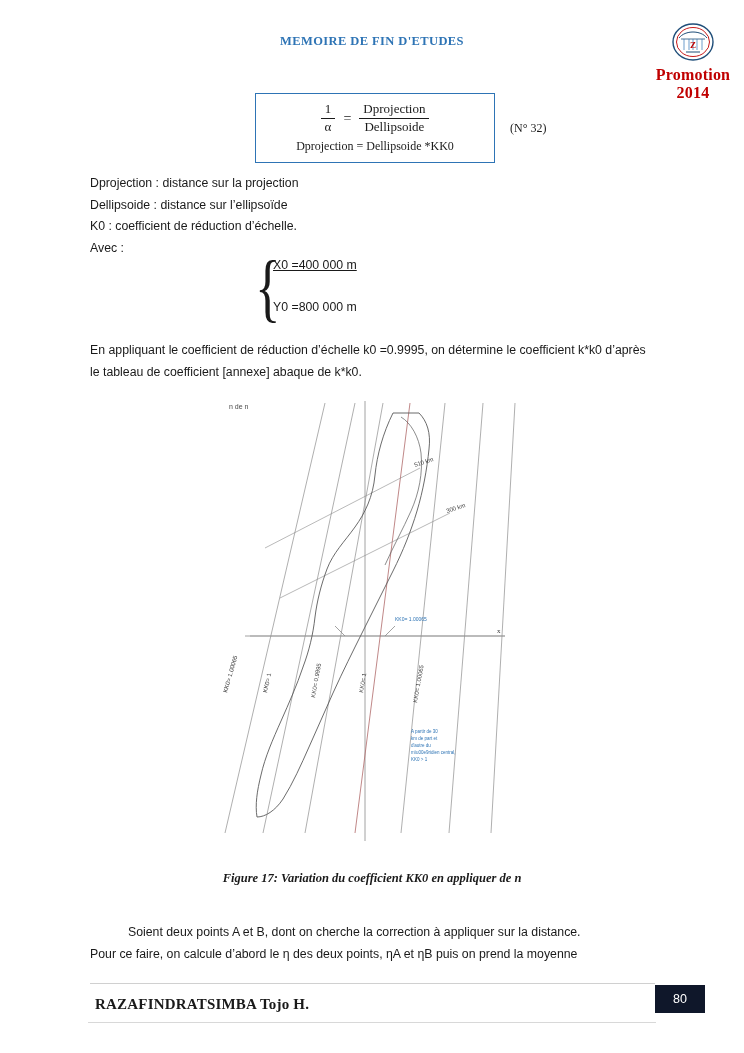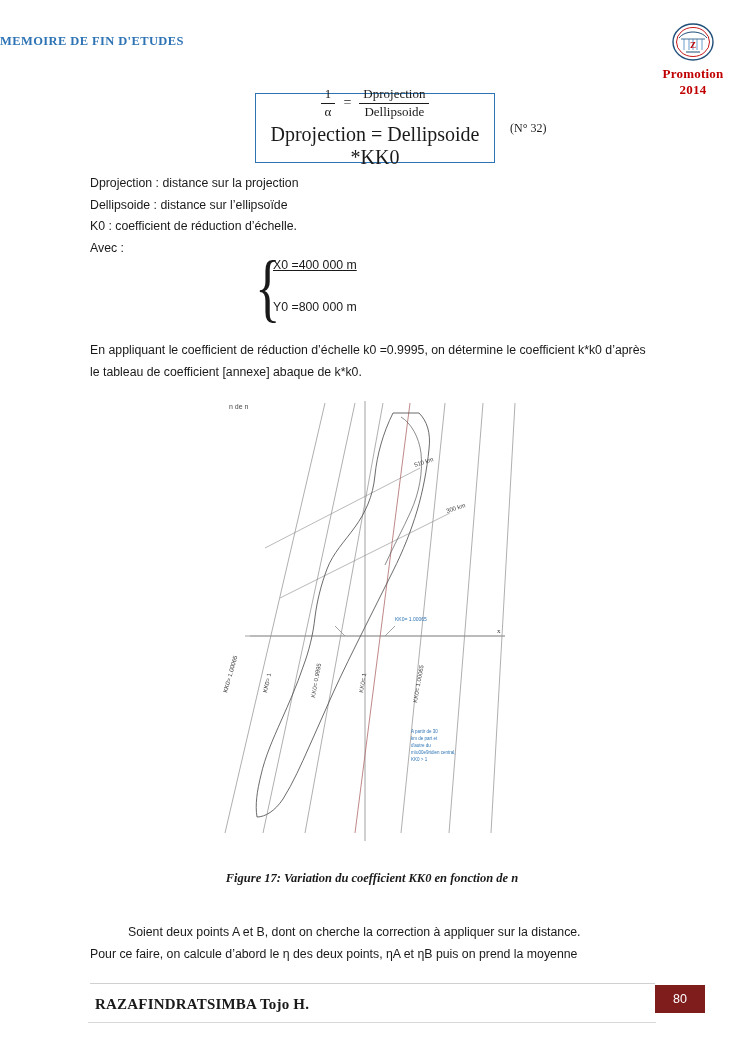--- a/index.html
+++ b/index.html
@@ -20,20 +20,21 @@
     width: 744px;
     height: 1053px;
   }
 
   
   .header-title {
     position: absolute;
     top: 34px;
     left: 0;
     width: 744px;
+    text-align: center;
     font-family: "Liberation Serif", serif;
     font-size: 12.5px;
     font-weight: bold;
     letter-spacing: 0.4px;
     color: #2e74b5;
   }
   .logo-wrap {
     position: absolute;
     top: 22px;
     left: 648px;
@@ -42,21 +43,21 @@
   }
   .logo-badge {
     width: 44px;
     height: 40px;
     margin: 0 auto;
     position: relative;
   }
   .promo-label {
     margin-top: 4px;
     font-family: "Liberation Serif", serif;
-    font-size: 13px;
+    font-size: 16px;
     font-weight: bold;
     color: #c00000;
     letter-spacing: 0.2px;
   }
 
   
   .formula-box {
     position: absolute;
     top: 93px;
     left: 255px;
@@ -89,21 +90,21 @@
     border-bottom: 1px solid #1a1a1a;
     font-size: 13px;
   }
   .frac .den {
     padding: 1px 4px 0 4px;
     font-size: 13px;
   }
   .eq-sign { font-size: 14px; }
   .formula-line2 {
     margin-top: 4px;
-    font-size: 20px;
+    font-size: 12px;
     text-align: center;
   }
   .formula-number {
     position: absolute;
     top: 121px;
     left: 510px;
     font-family: "Liberation Serif", serif;
     font-size: 12px;
   }
 
@@ -201,21 +202,21 @@
     font-weight: bold;
     color: #1a1a1a;
     letter-spacing: 0.2px;
   }
   .page-number-box {
     position: absolute;
     top: 985px;
     left: 655px;
     width: 50px;
     height: 28px;
-    background: #7f1d1d;
+    background: #0f172a;
     color: #ffffff;
     display: flex;
     align-items: center;
     justify-content: center;
     font-size: 12.5px;
     font-family: "Liberation Sans", sans-serif;
   }
   .footer-bottom-rule {
     position: absolute;
     top: 1022px;
@@ -325,21 +326,21 @@
       <text x="212" y="310" font-size="6" font-family="Liberation Sans, sans-serif" fill="#3a3a3a" transform="rotate(-80 212 310)">KK0= 1.00065</text>
       <text x="206" y="340" font-size="4.5" font-family="Liberation Sans, sans-serif" fill="#2e74b5">A partir de 30</text>
       <text x="206" y="347" font-size="4.5" font-family="Liberation Sans, sans-serif" fill="#2e74b5">km de part et</text>
       <text x="206" y="354" font-size="4.5" font-family="Liberation Sans, sans-serif" fill="#2e74b5">d'autre du</text>
       <text x="206" y="361" font-size="4.5" font-family="Liberation Sans, sans-serif" fill="#2e74b5">m\u00e9ridien central,</text>
       <text x="206" y="368" font-size="4.5" font-family="Liberation Sans, sans-serif" fill="#2e74b5">KK0 &gt; 1</text>
       <text x="292" y="240" font-size="7" font-family="Liberation Serif, serif" fill="#3a3a3a">x</text>
     </svg>
   </div>
 
-  <div class="fig-caption">Figure 17: Variation du coefficient KK0 en fonction de n</div>
+  <div class="fig-caption">Figure 17: Variation du coefficient KK0 en appliquer de n</div>
 
   <div class="body-text para-end">
     <div class="indent">Soient deux points A et B, dont on cherche la correction à appliquer sur la distance.</div>
     <div>Pour ce faire, on calcule d’abord le η des deux points, ηA et ηB puis on prend la moyenne</div>
   </div>
 
   <div class="footer-rule"></div>
   <div class="footer-name">RAZAFINDRATSIMBA Tojo H.</div>
   <div class="page-number-box">80</div>
   <div class="footer-bottom-rule"></div>

